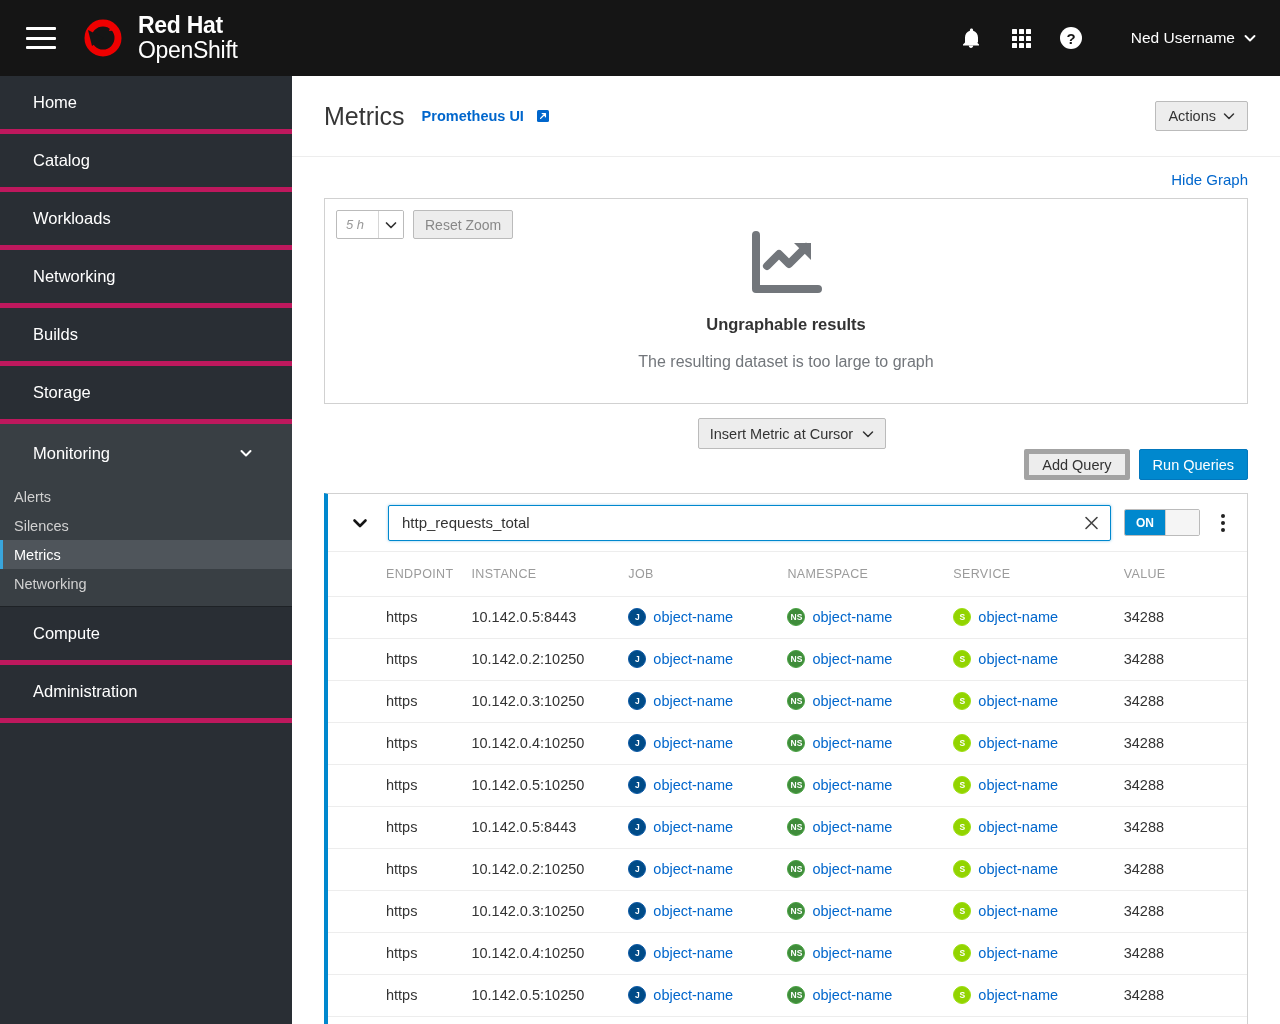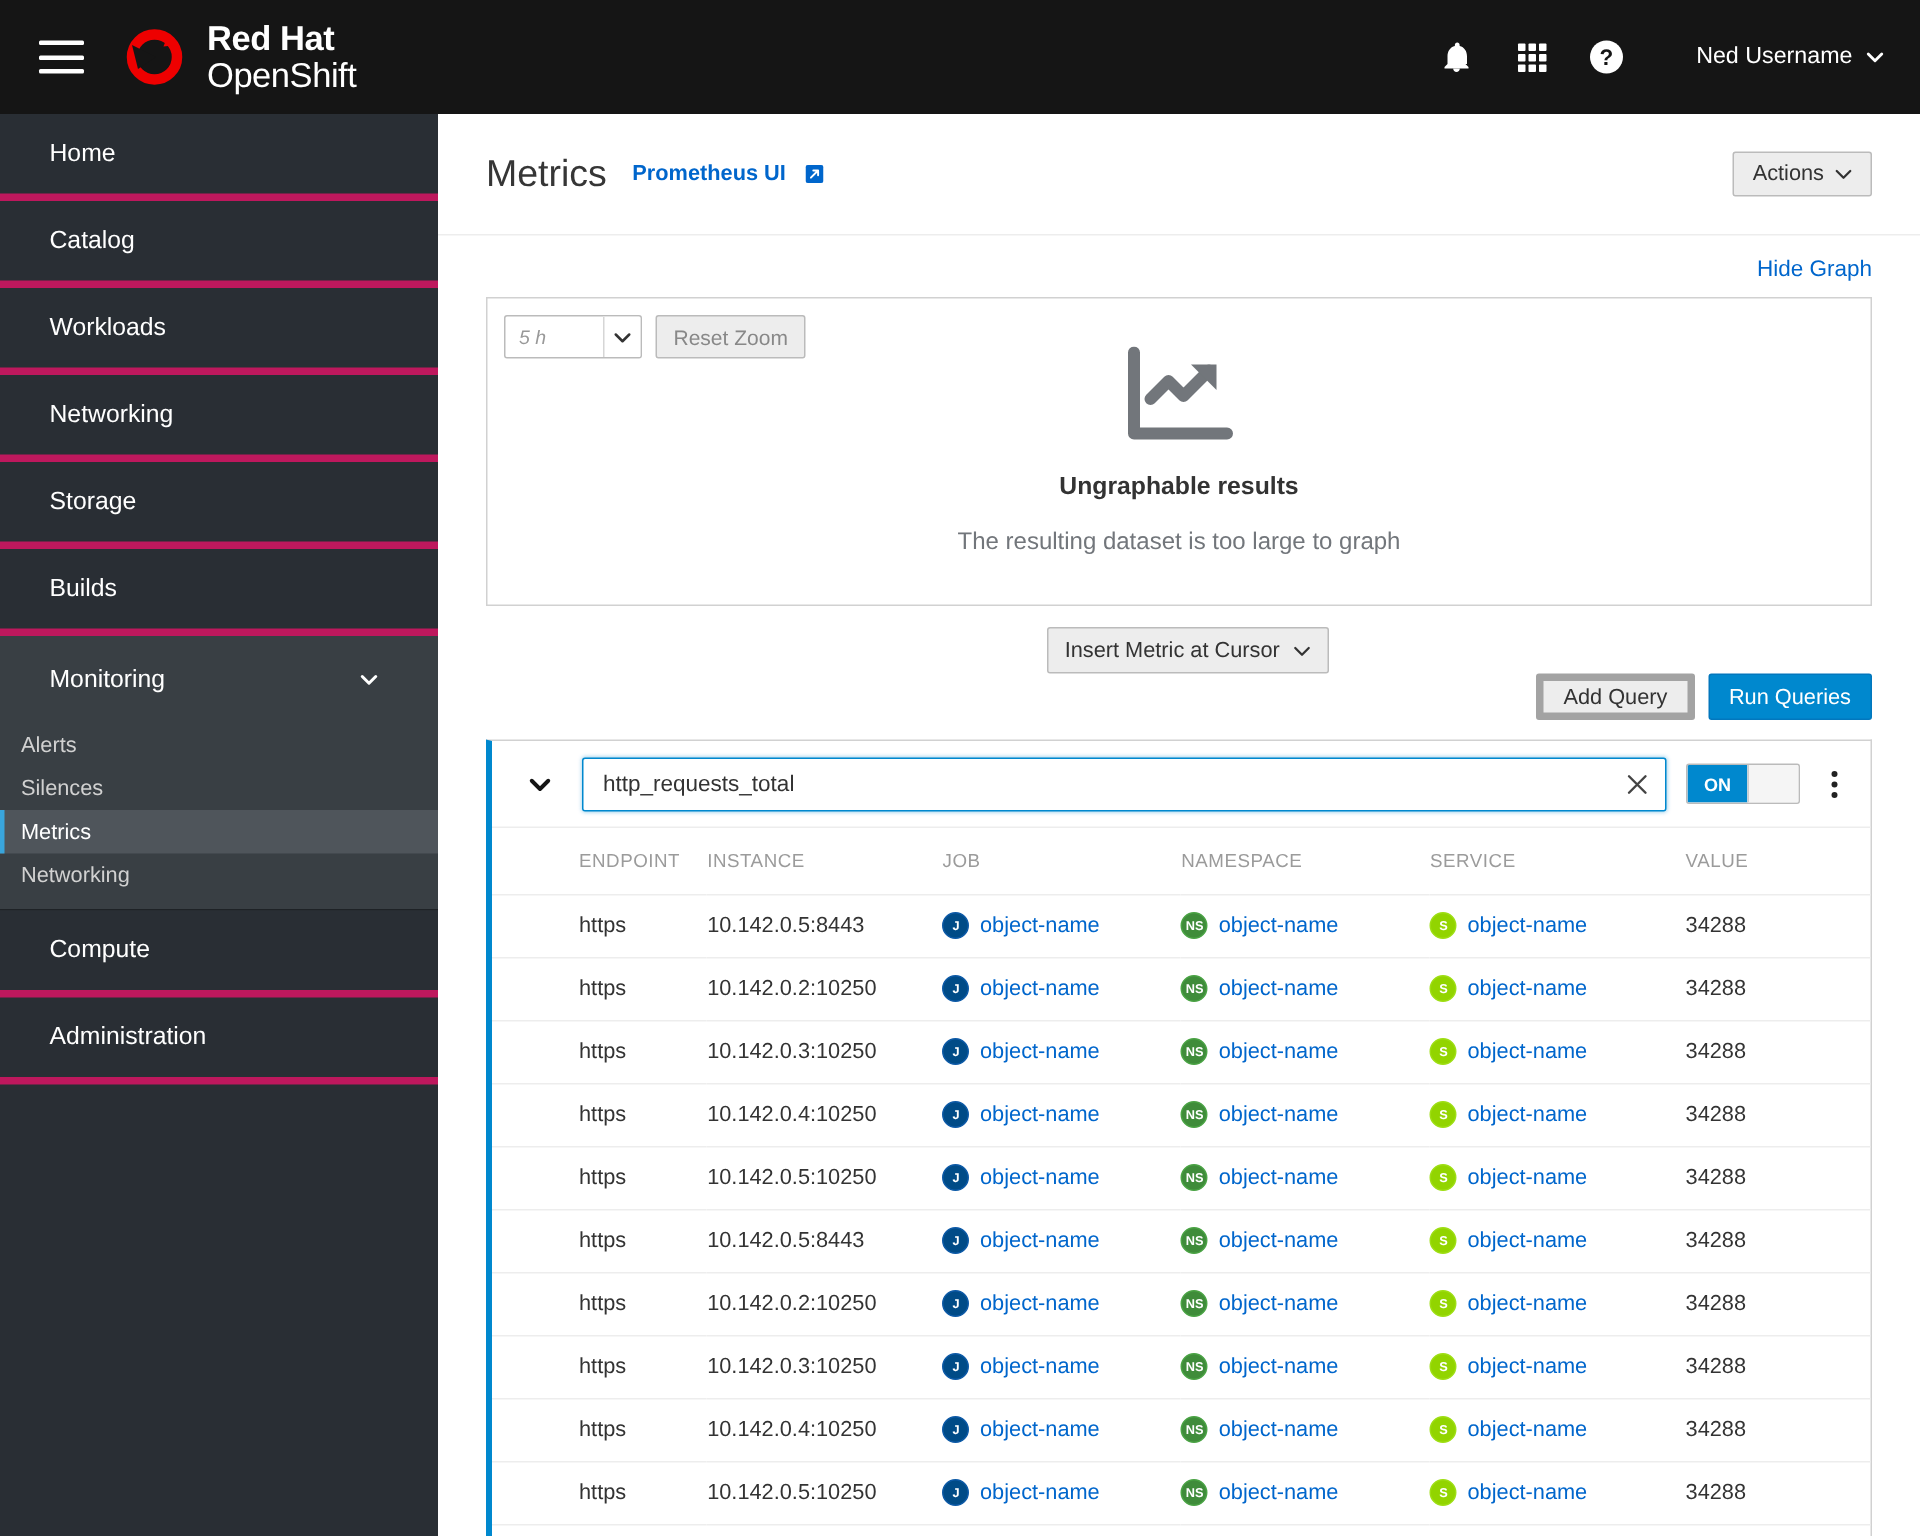--- a/index.html
+++ b/index.html
@@ -119,21 +119,21 @@
   .graph-panel {
     border: 1px solid #d1d1d1;
     height: 206px;
     position: relative;
     background: #fff;
   }
   .graph-controls { position: absolute; top: 11px; left: 11px; display: flex; gap: 9px; align-items: center; }
   .time-select {
     display: flex; align-items: stretch;
     border: 1px solid #bbb; background: #fff; border-radius: 2px;
-    height: 29px; width: 92px; overflow: hidden; cursor: pointer;
+    height: 29px; width: 68px; overflow: hidden; cursor: pointer;
   }
   .time-select .val {
     flex: 1; display: flex; align-items: center; padding-left: 9px;
     font-size: 13px; color: #999; font-style: italic;
   }
   .time-select .arrow {
     width: 25px; display: flex; align-items: center; justify-content: center;
     border-left: 1px solid #d6d6d6; background: #fff;
   }
   .reset-zoom {
@@ -306,24 +306,24 @@
   <div class="nav-item">
     <span>Catalog</span>
   </div>
   <div class="nav-item">
     <span>Workloads</span>
   </div>
   <div class="nav-item">
     <span>Networking</span>
   </div>
   <div class="nav-item">
+    <span>Builds</span>
+  </div>
+  <div class="nav-item">
     <span>Storage</span>
-  </div>
-  <div class="nav-item">
-    <span>Builds</span>
   </div>
 
   <div class="nav-item expanded">
     <span>Monitoring</span>
     <svg class="chev" viewBox="0 0 12 12">
       <path d="M1.5 4 L6 8.5 L10.5 4" fill="none" stroke="#fff" stroke-width="2" stroke-linecap="round" stroke-linejoin="round"></path>
     </svg>
   </div>
   <div class="nav-sub-wrap">
     <div class="nav-sub">

